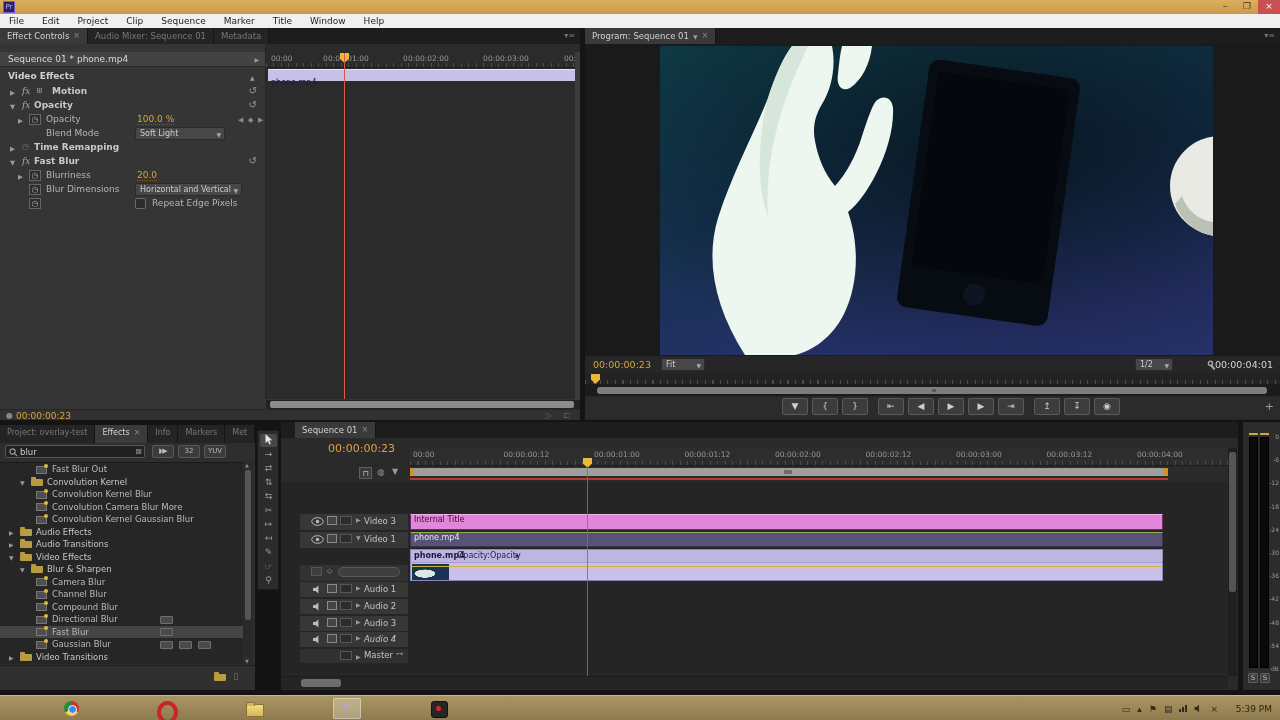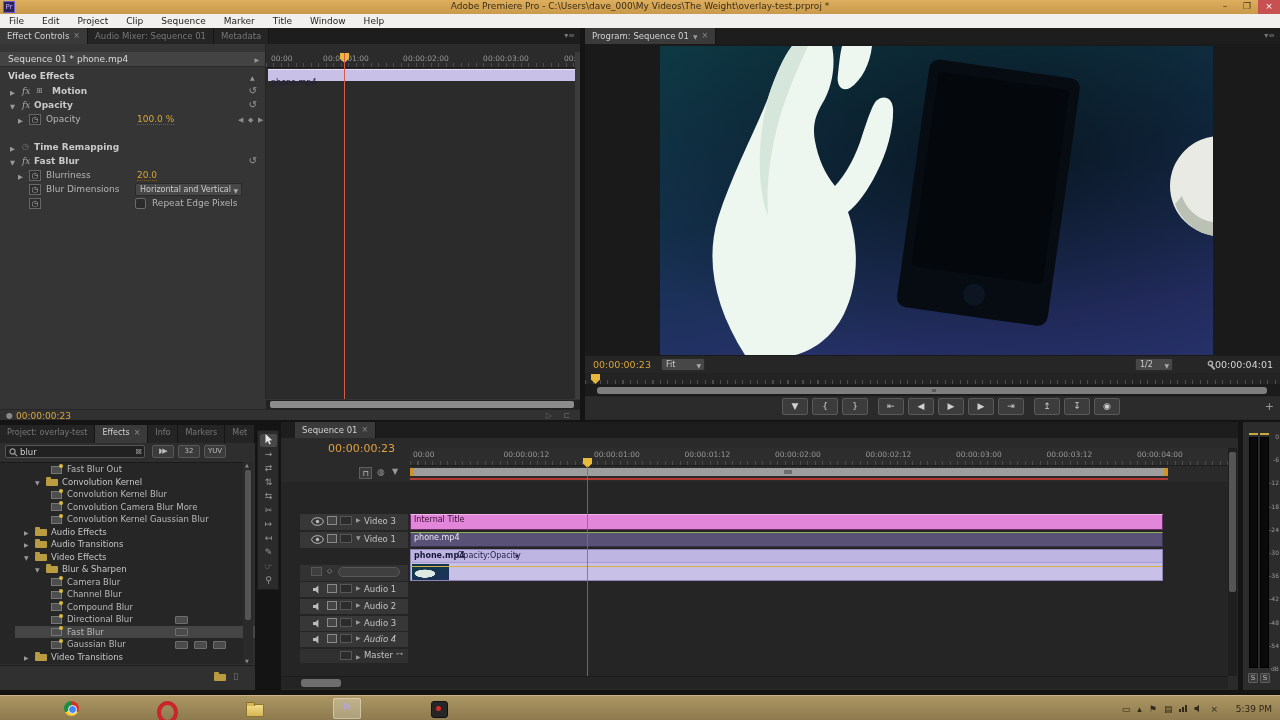--- a/index.html
+++ b/index.html
@@ -37,21 +37,21 @@
   .ec-row{position:absolute;left:0;width:265px;height:14px;font-size:9px;color:#b5b5b5}
   .ec-row>span{position:absolute;top:1px}
   .tw{color:#999;font-size:6.5px;top:4px !important}
   .fxi{font-style:italic;font-family:"DejaVu Serif",serif;color:#a8a8a8}
   .efftitle{font-weight:bold;color:#c9c9c9}
   .reset{right:8px;color:#9a9a9a;font-size:10px;top:0 !important}
   .swatch{width:12px;height:11px;border:1px solid #666;background:#2d2d2d;text-align:center;font-size:8px;line-height:10px;color:#aaa}
   .kfnav{color:#8a8a8a;font-size:7px}
   .cbx{position:absolute;width:11px;height:11px;background:#2c2c2c;border:1px solid #6a6a6a;border-radius:2px}
   
-  .trow{position:absolute;left:15px;width:100%;height:12.5px;font-size:8.5px;color:#b9b9b9}
+  .trow{position:absolute;left:0;width:100%;height:12.5px;font-size:8.5px;color:#b9b9b9}
   .trow.sel{background:#454545}
   .folder{position:absolute;width:12px;height:7px;background:#b99c3f;border-radius:1px}
   .folder::before{content:"";position:absolute;top:-2px;left:0;width:5px;height:2px;background:#b99c3f;border-radius:1px 1px 0 0}
   .fxitem{position:absolute;width:11px;height:8px;background:#4e4e4e;border:1px solid #777}
   .fxitem::after{content:"";position:absolute;right:-2px;top:-3px;width:4px;height:4px;background:#ddba3c;border-radius:50%}
   .badge{position:absolute;width:13px;height:8px;background:#4a4a4a;border:1px solid #6e6e6e;border-radius:1px}
   .filterbtn{position:absolute;top:1px;width:22px;height:13px;background:#3b3b3b;border:1px solid #595959;border-radius:2px;
     color:#bbb;font-size:7px;text-align:center;line-height:11px}
   
   .tool{position:absolute;left:2px;width:17px;height:13px;color:#9a9a9a;font-size:9px;text-align:center;line-height:12px}
@@ -93,21 +93,20 @@
     border-radius:3px;border:1px solid #111}
   .recorder-icon::after{content:"";position:absolute;left:11px;top:8px;width:5px;height:5px;background:#d42a2a;border-radius:50%}
 </style>
 </head>
 <body>
 
 <div id="screen">
 
   <div id="titlebar">
     <div id="pr-badge">Pr</div>
-    <div class="ttl">Adobe Premiere Pro - C:\Users\dave_000\My Videos\The Weight\overlay-test.prproj *</div>
     <div class="winbtn" style="right:44px">–</div>
     <div class="winbtn" style="right:22px">❐</div>
     <div class="winbtn" id="btn-close" style="right:0">×</div>
   </div>
 
   <div id="menubar">
       <span style="padding: 0px 9px;">File</span>
       <span style="padding: 0px 9px;">Edit</span>
       <span style="padding: 0px 9px;">Project</span>
       <span style="padding: 0px 9px;">Clip</span>
@@ -171,20 +170,26 @@
         <span class="reset">↺</span>
       </div>
       <div class="ec-row" style="top:69px">
         <span class="tw" style="left:18px">▶</span>
         <span class="swatch" style="left:29px">◷</span>
         <span style="left:46px">Opacity</span>
         <span class="val" style="left:137px">100.0 %</span>
         <span class="kfnav" style="left:238px;top:3px">◀</span>
         <span class="kfnav" style="left:248px;top:3px">◆</span>
         <span class="kfnav" style="left:258px;top:3px">▶</span>
+      </div>
+      <div class="ec-row" style="top:83px">
+        <span style="left:46px">Blend Mode</span>
+        <span class="dd" style="left:135px;width:90px;top:0">
+          <span>Soft Light</span>
+          <span class="arr">▼</span></span>
       </div>
 
       <div class="ec-row" style="top:97px">
         <span class="tw" style="left:10px">▶</span>
         <span style="left:22px;color:#777;font-size:8px">◷</span>
         <span class="efftitle" style="left:34px">Time Remapping</span>
       </div>
 
       <div class="ec-row" style="top:111px">
         <span class="tw" style="left:10px">▼</span>

